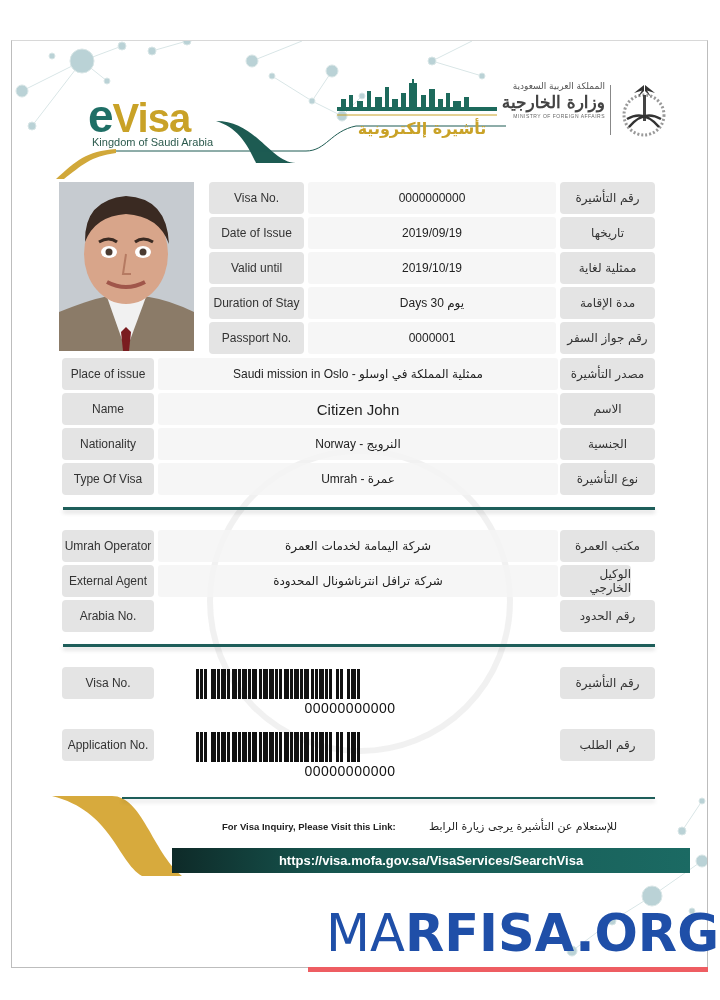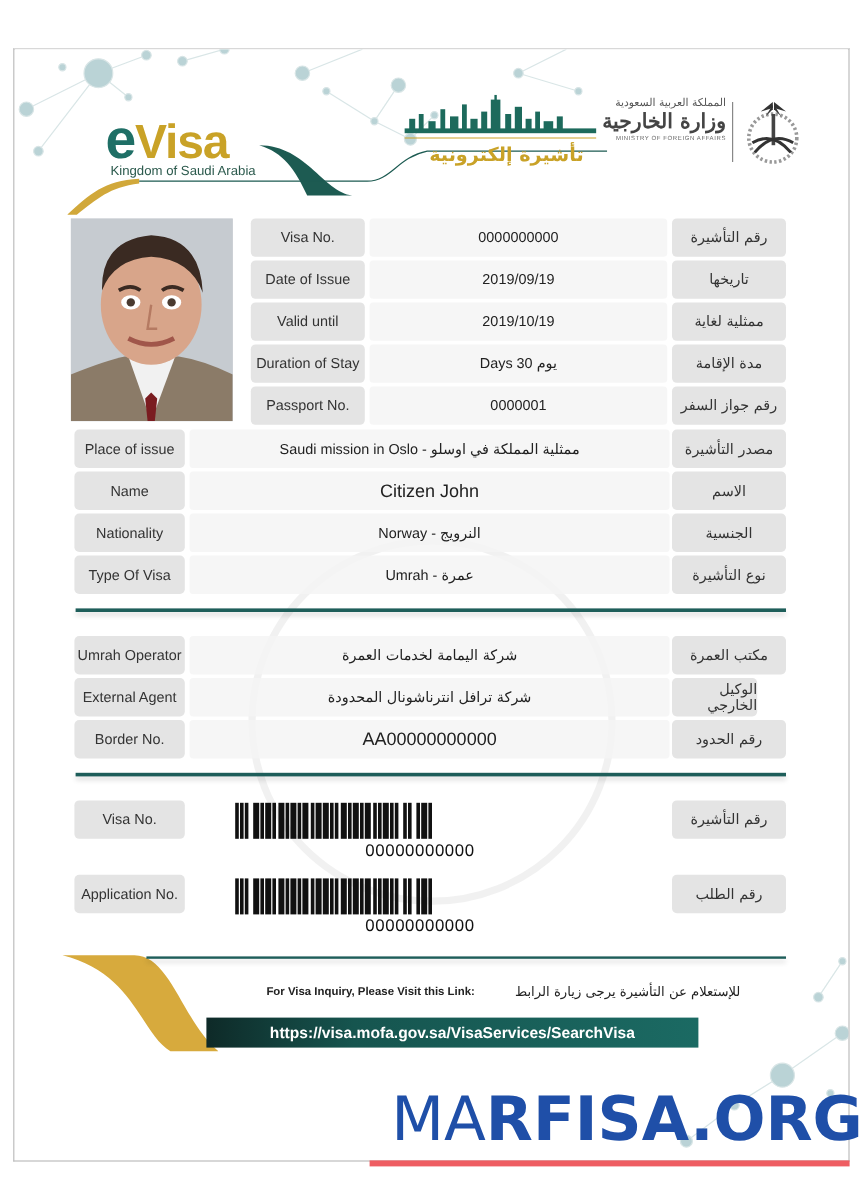--- a/index.html
+++ b/index.html
@@ -43,21 +43,21 @@
   .sep { position: absolute; left: 51px; width: 592px; height: 3px; background: #1e5e5a;
          box-shadow: 0 3px 4px rgba(0,0,0,0.15); }
 
   .barcode { position: absolute; display: flex; align-items: stretch; height: 30px; }
   .barnum { position: absolute; width: 320px; text-align: center; font-size: 14px; letter-spacing: 0.5px; color: #111; }
 
   .inquiry { position: absolute; left: 210px; top: 779px; width: 395px; display: flex; justify-content: space-between; align-items: center; }
   .inquiry .en { font-size: 9.5px; color: #222; font-weight: bold; }
   .inquiry .ar2 { direction: rtl; font-size: 11px; color: #222; font-family: "DejaVu Sans", sans-serif; }
 
-  .linkbar { position: absolute; left: 160px; top: 807px; width: 410px; height: 25px;
+  .linkbar { position: absolute; left: 160px; top: 807px; width: 518px; height: 25px;
              background: linear-gradient(90deg, #0e2a28 0%, #16554f 30%, #1b6a63 100%);
              color: #fff; font-weight: bold; font-size: 13px; display: flex; align-items: center; justify-content: center; }
   .gold-bottom { position: absolute; left: 40px; top: 750px; }
 
   .brand { position: absolute; left: 306px; top: 906px; font-size: 51px; font-weight: bold; color: #1f4fa8;
            letter-spacing: 0px; line-height: 56px; font-family: "DejaVu Sans", sans-serif; margin-left: 20px; }
   .brand .thin { font-weight: normal; }
   .brand-line { position: absolute; left: 308px; top: 967px; width: 400px; height: 5px; background: #ee5d62; }
 </style>
 </head>
@@ -239,22 +239,21 @@
     <div class="lbl" style="left:0; width:92px;">Umrah Operator</div>
     <div class="val ar" style="left:96px; width:400px;">شركة اليمامة لخدمات العمرة</div>
     <div class="lbl ar" style="left:498px; width:95px;">مكتب العمرة</div>
   </div>
   <div class="row" style="left:50px; top:524px; width:593px;">
     <div class="lbl" style="left:0; width:92px;">External Agent</div>
     <div class="val ar" style="left:96px; width:400px;">شركة ترافل انترناشونال المحدودة</div>
     <div class="lbl ar" style="left:498px; width:71px;">الوكيل الخارجي</div>
   </div>
   <div class="row" style="left:50px; top:559px; width:593px;">
-    <div class="lbl" style="left:0; width:92px;">Border No.</div>
-    <div class="val big" style="left:96px; width:400px;">AA00000000000</div>
+    <div class="lbl" style="left:0; width:92px;">Arabia No.</div>
     <div class="lbl ar" style="left:498px; width:95px;">رقم الحدود</div>
   </div>
 
   <div class="sep" style="top:603px;"></div>
 
   <div class="lbl" style="position:absolute; left:50px; top:626px; width:92px;">Visa No.</div>
   <div class="barcode" id="bc1" style="left:184px; top:628px;">
       <span style="display:block;width:3px;background:#111"></span>
       <span style="display:block;width:1px;background:transparent"></span>
       <span style="display:block;width:3px;background:#111"></span>

